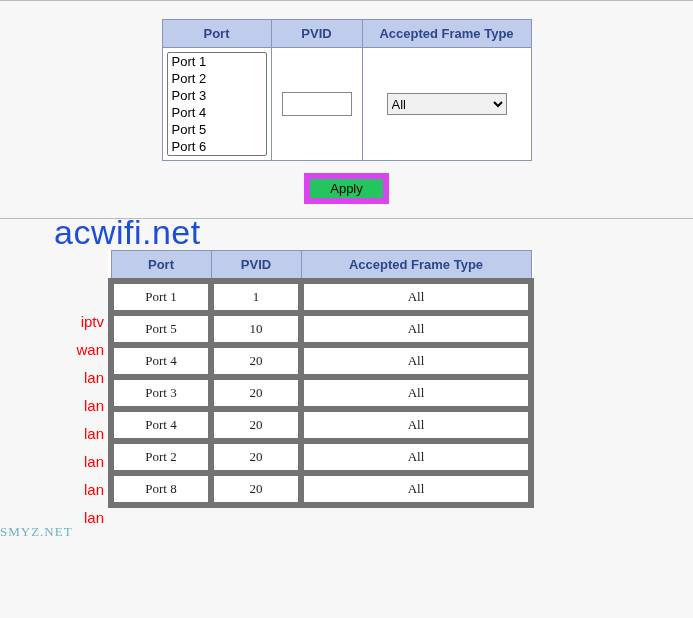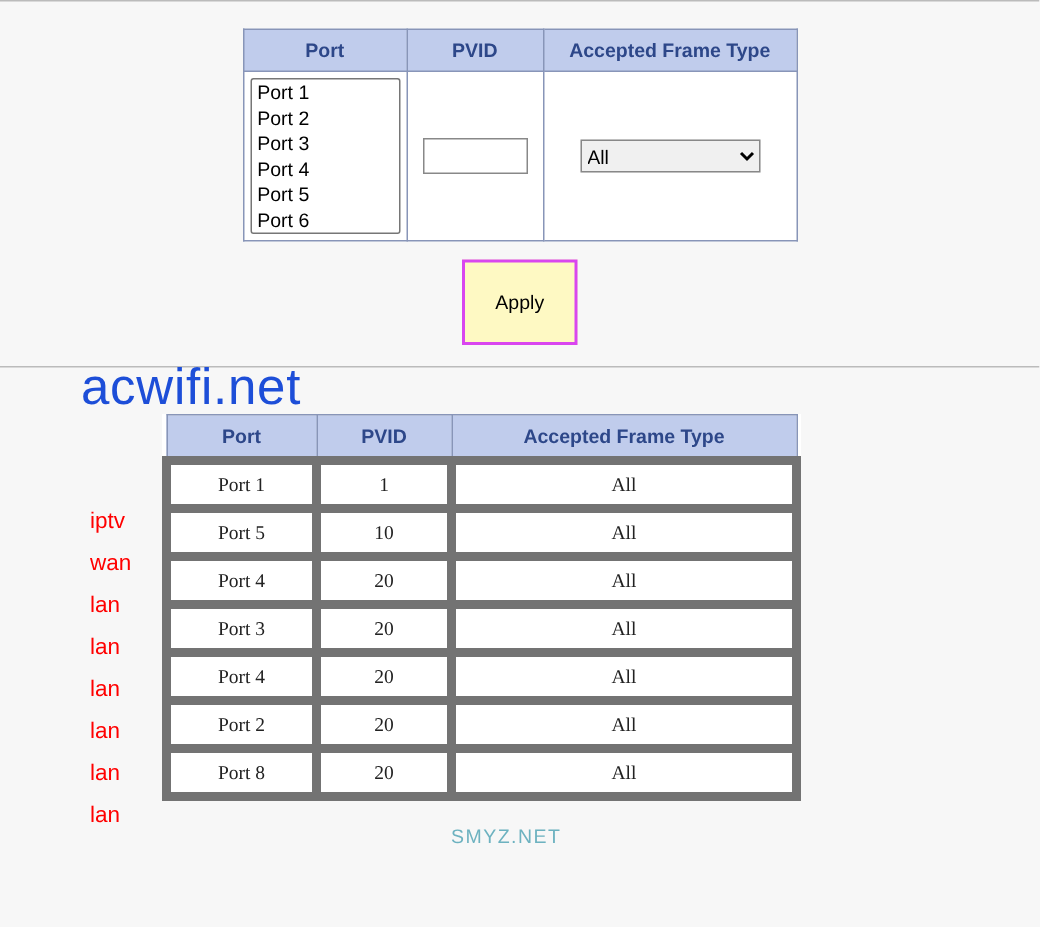--- a/index.html
+++ b/index.html
@@ -55,25 +55,25 @@
       height: 22px;
       font-size: 13px;
       border: 1px solid #888;
       background: #f0f0f0;
     }
     .apply-row {
       text-align: center;
       padding: 12px 0 14px 0;
     }
     .apply-btn {
-      padding: 19px 20px;
+      padding: 2px 20px;
       font-size: 13px;
       font-family: Arial, sans-serif;
-      background: #fef9c3;
-      border: 2px solid #d946ef;
+      background: #22c55e;
+      border: 6px solid #d946ef;
       cursor: pointer;
     }
     .watermark {
       position: relative;
       margin-top: -6px;
       padding: 0 0 8px 54px;
       font-size: 34px;
       color: #1d4ed8;
       font-weight: 500;
       letter-spacing: 0.5px;
@@ -101,33 +101,35 @@
       font-family: Liberation Serif, serif;
     }
     .data-table .col-port { width: 100px; }
     .data-table .col-pvid { width: 90px; }
     .data-table .col-frame { width: 230px; }
     .annotation-col {
       position: absolute;
       left: 60px;
       top: 0;
       width: 44px;
+      text-align: right;
       color: #ff0000;
       font-size: 15px;
       font-weight: 500;
     }
     .annotation-col div { height: 28px; line-height: 28px; }
     .data-wrap { position: relative; }
     .footer-mark {
-      text-align: center;
+      text-align: left;
       color: #6db2c0;
       font-size: 13px;
       letter-spacing: 1px;
       padding: 16px 18px 6px 0;
       font-weight: 500;
+      font-family: Liberation Serif, serif;
     }
   </style>
 </head>
 <body>
 
 <div class="top-section">
   <table class="config-table">
     <tbody>
         <tr>
       <th>Port</th>

